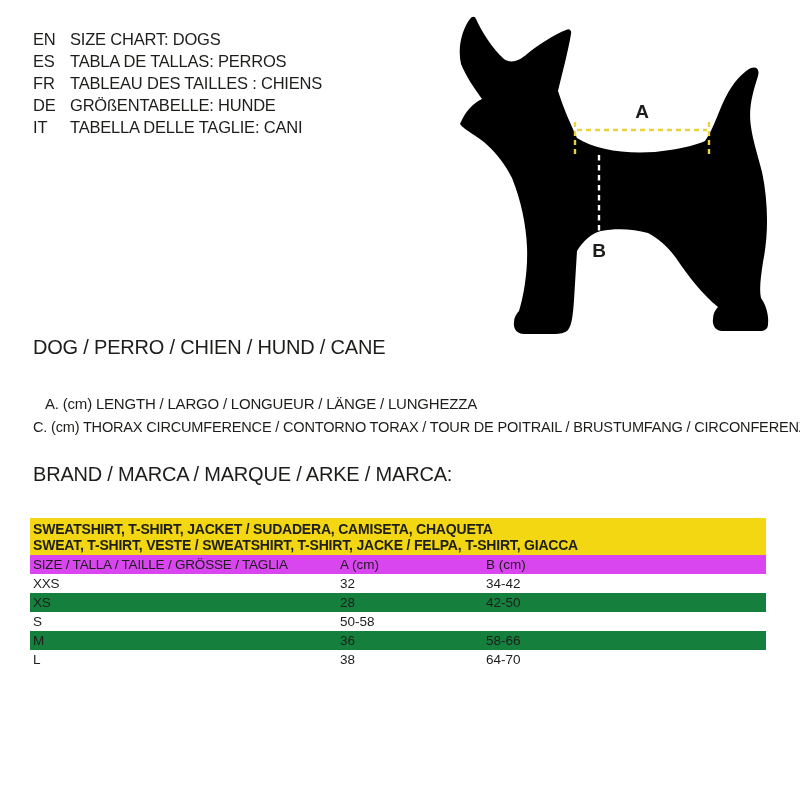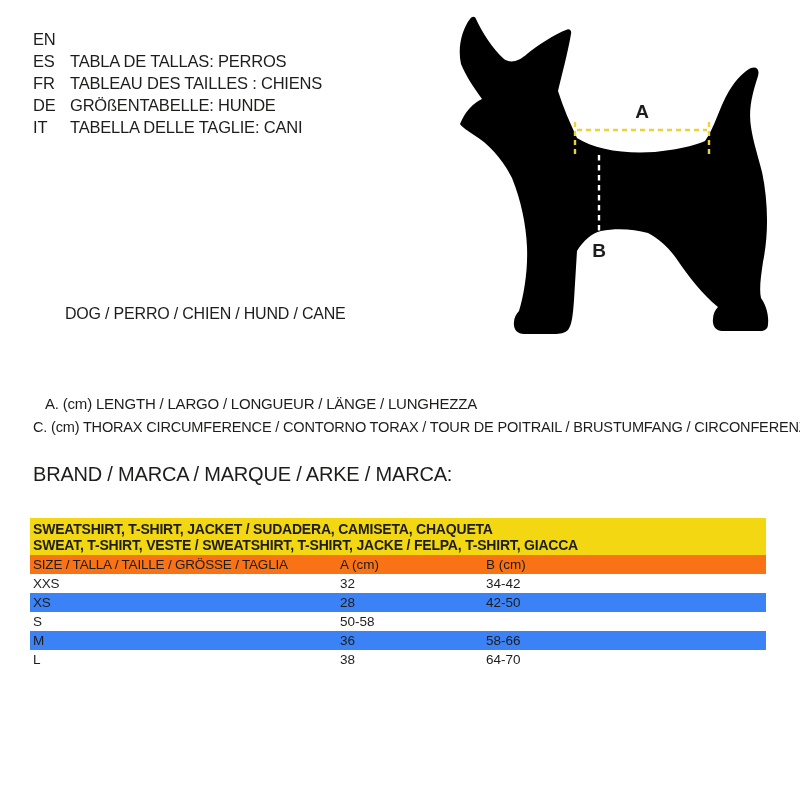--- a/index.html
+++ b/index.html
@@ -19,44 +19,45 @@
 
   
   .dog-figure{position:absolute;left:440px;top:0;width:360px;height:340px;}
   .measure-label{position:absolute;font-weight:bold;font-size:19px;line-height:19px;
     text-align:center;width:20px;color:#1d1d1b;}
   .label-a{left:632px;top:102px;}
   .label-b{left:589px;top:241px;}
 
   
   .caption{position:absolute;left:33px;white-space:nowrap;letter-spacing:-0.2px;}
-  .caption-animal{top:305px;font-size:16px;margin-left:32px;}
+  .caption-animal{top:336px;font-size:20px;}
   .caption-a{top:395px;font-size:15px;margin-left:12px;}
   .caption-c{top:418px;font-size:15px;transform:scaleX(0.97);transform-origin:left center;}
   .caption-brand{top:463px;font-size:20px;}
 
   
   .size-table{position:absolute;left:30px;top:518px;width:736px;font-size:13.5px;}
   .banner{background:#F2D712;padding:3px 12px 2px 3px;font-weight:bold;font-size:14px;
     line-height:16px;letter-spacing:-0.2px;white-space:nowrap;}
   .trow{display:grid;grid-template-columns:310px 146px 102px 1fr;height:19px;
     line-height:19px;align-items:center;white-space:nowrap;}
   .trow .c0{padding-left:3px;letter-spacing:-0.2px;}
   .trow .c1,.trow .c2{text-align:left;}
-  .thead{background:#f97316;}
-  .trow.alt{background:#3b82f6;}
+  .thead{background:#d946ef;}
+  .trow.alt{background:#15803d;}
 </style>
 </head>
 <body>
 
 <div class="canvas">
 
   <ul class="lang-list">
     <li>
       <span class="lang-code">EN</span>
+      <span class="lang-label">SIZE CHART: DOGS</span>
     </li>
     <li>
       <span class="lang-code">ES</span>
       <span class="lang-label">TABLA DE TALLAS: PERROS</span>
     </li>
     <li>
       <span class="lang-code">FR</span>
       <span class="lang-label">TABLEAU DES TAILLES : CHIENS</span>
     </li>
     <li>

